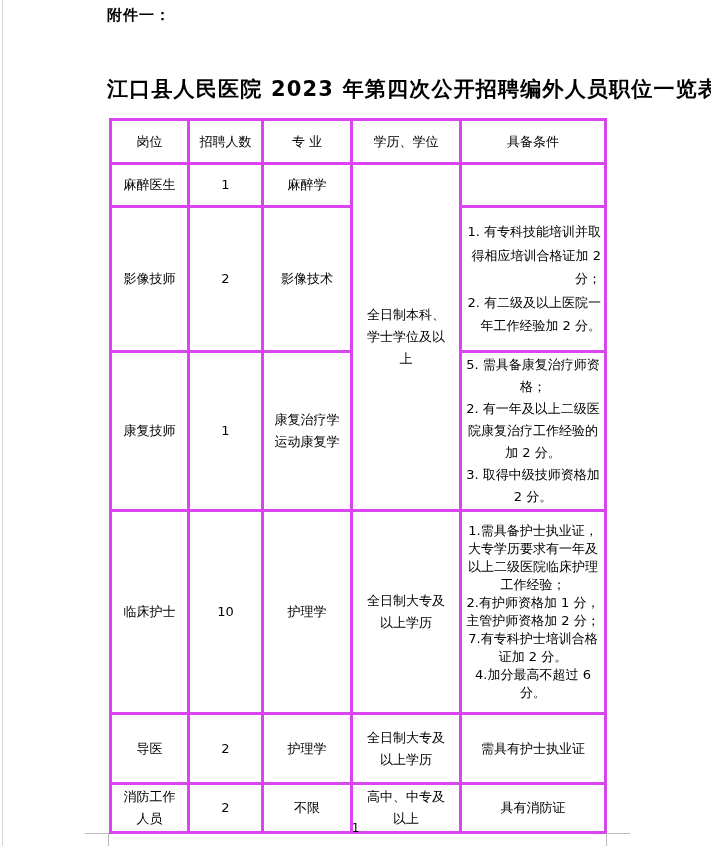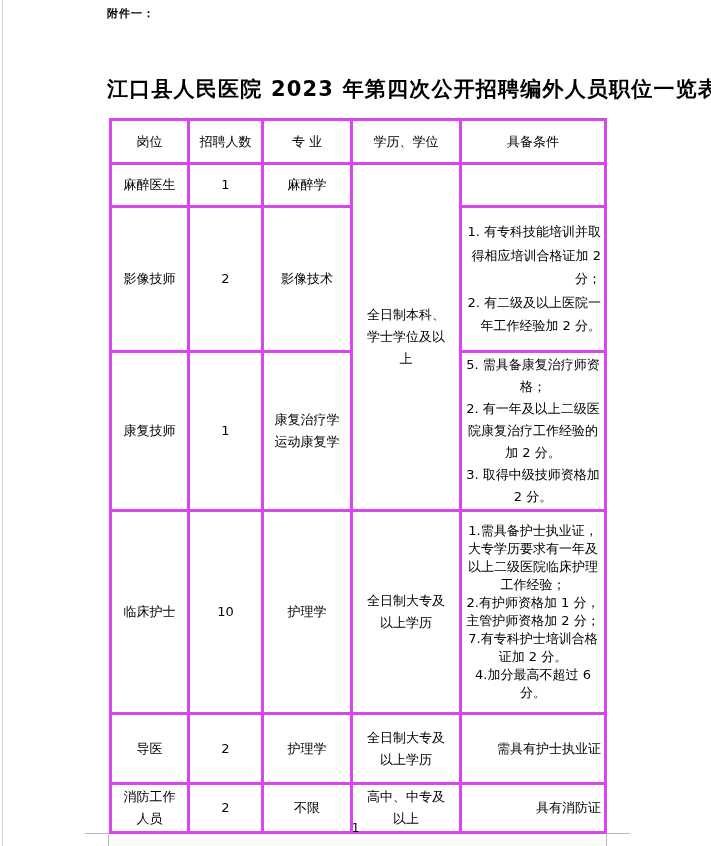--- a/index.html
+++ b/index.html
@@ -10,21 +10,21 @@
     font-family: "DejaVu Sans", sans-serif;
     color: #000;
     overflow: hidden;
   }
   .page-edge-left {
     position: absolute; left: 2px; top: 0;
     width: 1px; height: 846px; background: #d4d4d4;
   }
   .attachment-label {
     position: absolute; left: 107px; top: 6px;
-    font-size: 11px; font-weight: bold; letter-spacing: 1px;
+    font-size: 15px; font-weight: bold; letter-spacing: 1px;
   }
   .doc-title {
     position: absolute; left: 107px; top: 47px;
     font-size: 21px; font-weight: bold; letter-spacing: 1.2px;
     white-space: nowrap;
     margin-top: 28px;
   }
   table.positions {
     position: absolute; left: 109px; top: 118px;
     width: 495px;
@@ -44,21 +44,21 @@
   .multiline { white-space: pre-line; }
   td.edu {
     text-align: left; line-height: 25px; padding-left: 5px;
   }
   td.req {
     text-align: left; vertical-align: top;
     line-height: 19.5px; padding: 2px 2px 0 4px;
   }
   td.req.loose { line-height: 23.5px; text-align: right; }
   td.req.tight { line-height: 18px; padding-left: 3px; margin-top: 23px; }
-  td.req.mid { vertical-align: middle; line-height: 20px; text-align: right; }
+  td.req.mid { vertical-align: middle; line-height: 20px; }
   .page-number {
     position: absolute; left: 0; top: 821px; width: 711px;
     text-align: center; font-size: 12px;
   }
   .crop-mark { position: absolute; width: 24px; height: 13px; }
   .crop-mark.bl {
     left: 85px; top: 833px;
     border-top: 1px solid #b9b9b9; border-right: 1px solid #b9b9b9;
   }
   .crop-mark.br {

